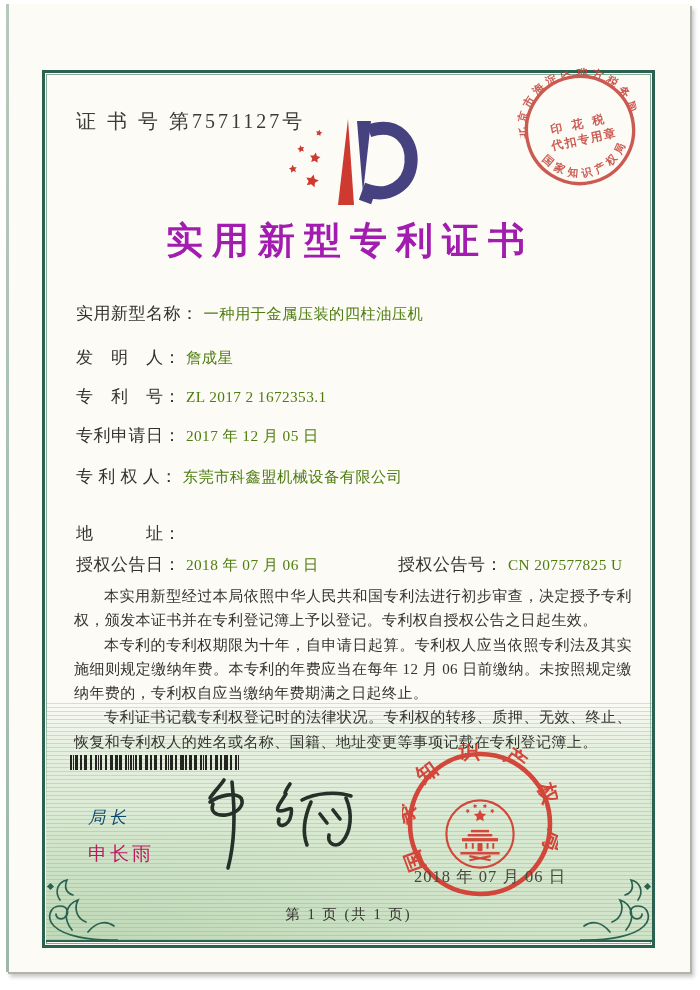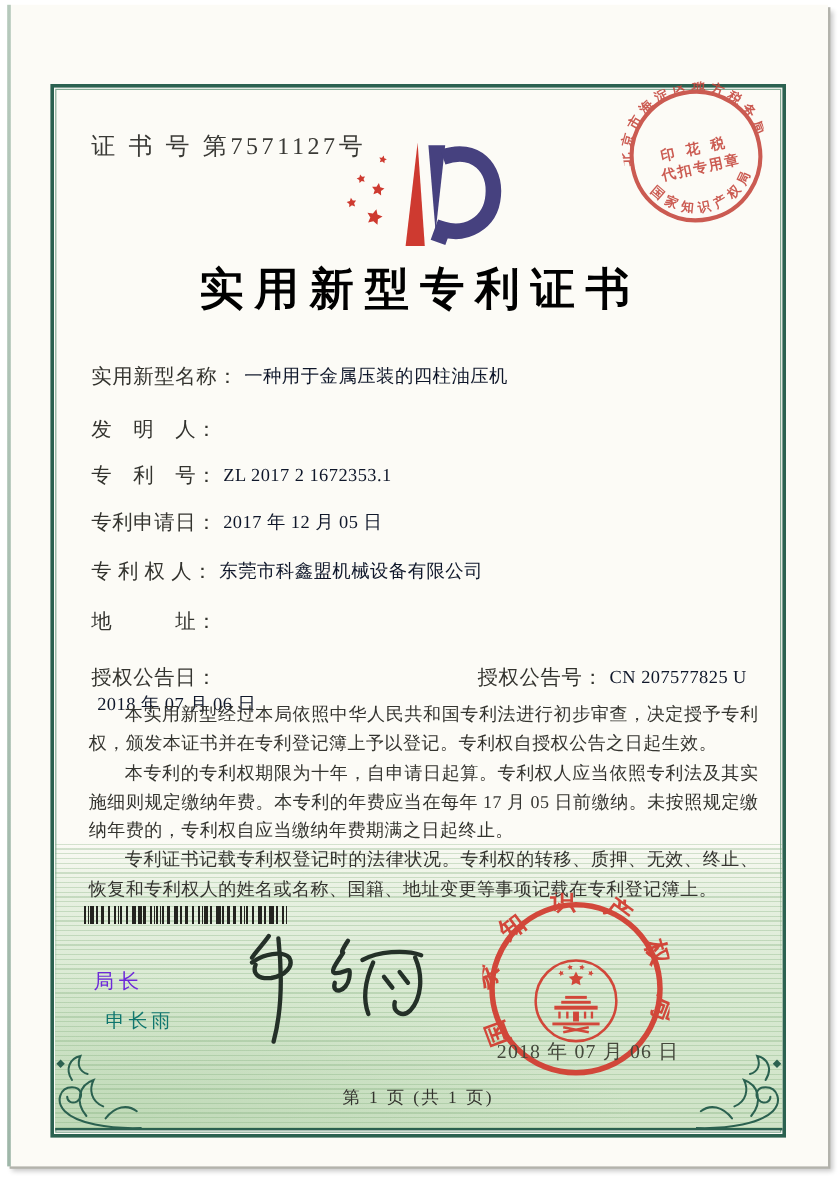--- a/index.html
+++ b/index.html
@@ -34,45 +34,45 @@
   }
   .corner-flourish { position:absolute; z-index:3; }
 
   .cert-no {
     position:absolute; left:76px; top:108px; font-size:20px; letter-spacing:3px;
     color:#3a3a36; white-space:pre;
   }
 
   .title {
     position:absolute; left:0; top:216px; width:700px; text-align:center;
-    font-size:37px; font-weight:700; letter-spacing:9px; color:#000000;
+    font-size:37px; font-weight:700; letter-spacing:9px; color:#a21caf;
   }
 
   .fields { position:absolute; left:76px; top:300px; width:560px; }
   .field-row { position:absolute; left:0; display:flex; width:560px; }
   .field-label { font-size:17px; white-space:pre; color:#33332e; letter-spacing:.5px; flex:none; }
-  .field-value { font-size:15.3px; color:#0f172a; margin-left:5px; letter-spacing:.4px; flex:1; line-height:23px; }
+  .field-value { font-size:15.3px; color:#4d7c0f; margin-left:5px; letter-spacing:.4px; flex:1; line-height:23px; }
   .grant-col { position:absolute; left:322px; top:0; display:flex; }
 
   .paragraphs { position:absolute; left:74px; top:584px; width:558px; }
   .paragraphs p {
     font-size:15px; line-height:24.3px; text-indent:2em; letter-spacing:.4px;
     color:#34342f; text-align:justify;
   }
 
   .barcode {
     position:absolute; left:70px; top:755px; width:170px; height:15px; z-index:4;
     background-image:
       repeating-linear-gradient(90deg,#23231f 0 2px,transparent 2px 5px),
       repeating-linear-gradient(90deg,#23231f 0 1px,transparent 1px 7px),
       repeating-linear-gradient(90deg,transparent 0 3px,#23231f 3px 4px,transparent 4px 11px);
   }
 
-  .director-title { position:absolute; left:78px; top:806px; font-size:17px; letter-spacing:4px; color:#6d28d9; z-index:4; }
-  .director-name  { position:absolute; left:88px; top:841px; font-size:16px; letter-spacing:3px; color:#0f766e; z-index:4;text-align:right; }
+  .director-title { position:absolute; left:88px; top:806px; font-size:17px; letter-spacing:4px; color:#0c4a6e; z-index:4;font-style:italic; }
+  .director-name  { position:absolute; left:88px; top:841px; font-size:19px; letter-spacing:3px; color:#be185d; z-index:4;text-align:right; }
 
   .signature { position:absolute; left:190px; top:770px; z-index:4; }
 
   .seal { position:absolute; left:402px; top:744px; z-index:4; opacity:.92; }
   .seal-date {
     position:absolute; left:414px; top:866px; z-index:5;
     font-size:16.5px; color:#44483b; letter-spacing:1px; white-space:pre;
   }
 
   .tax-stamp { position:absolute; left:520px; top:70px; transform:rotate(-12deg); opacity:.88; }
@@ -161,50 +161,51 @@
 <div class="title">实用新型专利证书</div>
 
 
 <div class="fields">
   <div class="field-row" style="top:2px;">
     <span class="field-label">实用新型名称：</span>
     <span class="field-value">一种用于金属压装的四柱油压机</span>
   </div>
   <div class="field-row" style="top:46px;">
     <span class="field-label">发　明　人：</span>
+    <span class="field-value">詹成星</span>
   </div>
   <div class="field-row" style="top:85px;">
     <span class="field-label">专　利　号：</span>
     <span class="field-value">ZL 2017 2 1672353.1</span>
   </div>
   <div class="field-row" style="top:124px;">
     <span class="field-label">专利申请日：</span>
     <span class="field-value">2017 年 12 月 05 日</span>
   </div>
   <div class="field-row" style="top:165px;">
     <span class="field-label">专 利 权 人：</span>
     <span class="field-value">东莞市科鑫盟机械设备有限公司</span>
   </div>
-  <div class="field-row" style="top:206px;flex-direction:column;">
+  <div class="field-row" style="top:222px;flex-direction:column;">
     <span class="field-label">地　　　址：</span>
   </div>
-  <div class="field-row" style="top:253px;flex-direction:column;">
+  <div class="field-row" style="top:253px;">
     <span class="field-label">授权公告日：</span>
     <span class="field-value">2018 年 07 月 06 日</span>
     <span class="grant-col">
       <span class="field-label">授权公告号：</span>
       <span class="field-value">CN 207577825 U</span>
     </span>
   </div>
 </div>
 
 
 <div class="paragraphs">
   <p>本实用新型经过本局依照中华人民共和国专利法进行初步审查，决定授予专利权，颁发本证书并在专利登记簿上予以登记。专利权自授权公告之日起生效。</p>
-  <p>本专利的专利权期限为十年，自申请日起算。专利权人应当依照专利法及其实施细则规定缴纳年费。本专利的年费应当在每年 17 月 05 日前缴纳。未按照规定缴纳年费的，专利权自应当缴纳年费期满之日起终止。</p>
+  <p>本专利的专利权期限为十年，自申请日起算。专利权人应当依照专利法及其实施细则规定缴纳年费。本专利的年费应当在每年 12 月 06 日前缴纳。未按照规定缴纳年费的，专利权自应当缴纳年费期满之日起终止。</p>
   <p>专利证书记载专利权登记时的法律状况。专利权的转移、质押、无效、终止、恢复和专利权人的姓名或名称、国籍、地址变更等事项记载在专利登记簿上。</p>
 </div>
 
 
 <div class="barcode"></div>
 
 
 <div class="director-title">局长</div>
 <div class="director-name">申长雨</div>
 

